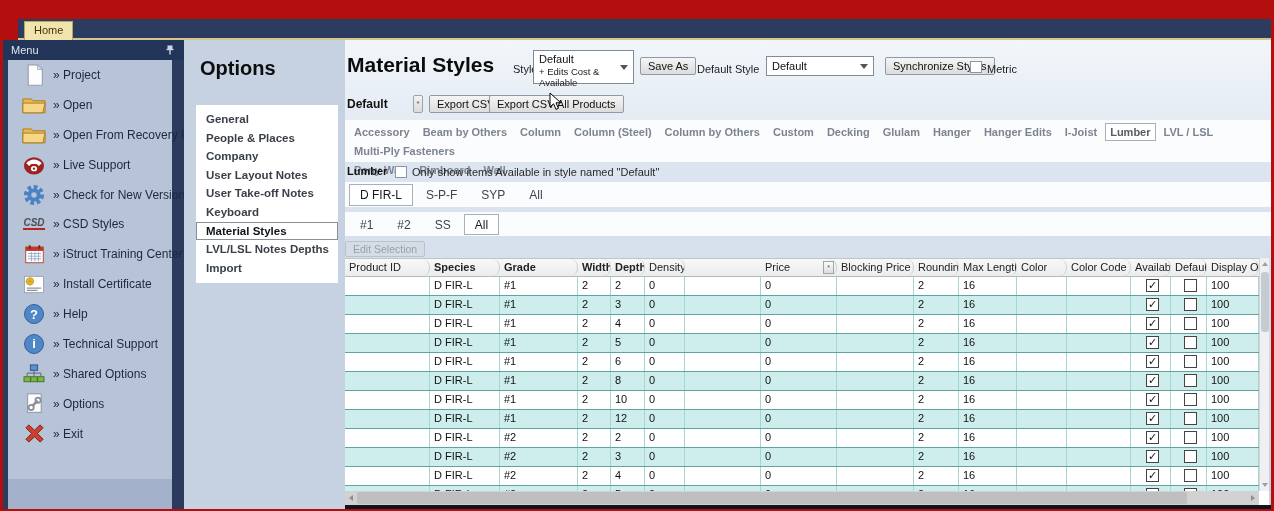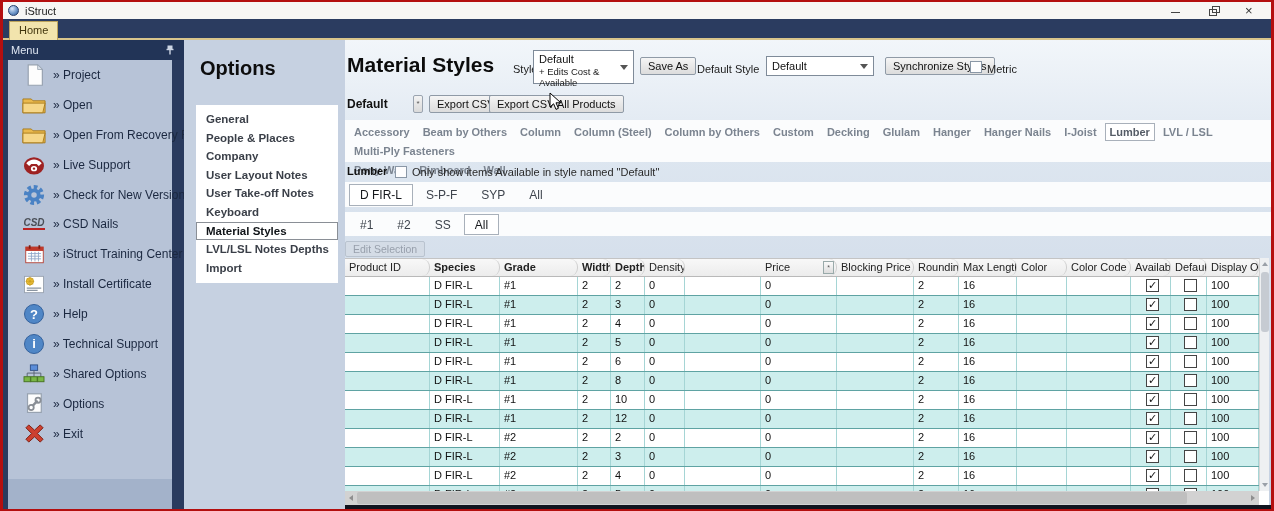--- a/index.html
+++ b/index.html
@@ -7,21 +7,21 @@
   #window { position:relative; width:1274px; height:511px; background:#b40f0f; overflow:hidden; }
   #titlebar { position:absolute; left:3px; top:2px; right:3px; height:17px; background:#f7f6f4; display:flex; align-items:center; }
   .app-orb { width:11px; height:11px; border-radius:50%; margin-left:5px; background:radial-gradient(circle at 35% 30%, #d8e6f8, #6f97c8 55%, #2e5590); border:1px solid #27406b; }
   #app-title { font-size:11px; color:#222; margin-left:6px; }
   #win-controls { margin-left:auto; display:flex; align-items:center; gap:24px; margin-right:12px; }
   .winbtn { width:14px; height:12px; position:relative; cursor:default; }
   .glyph-min { position:absolute; left:2px; top:7px; width:9px; border-top:1px solid #444; }
   .glyph-restore-b { position:absolute; left:2px; top:4px; width:8px; height:7px; border:1px solid #444; background:#f7f6f4; }
   .glyph-restore-f { position:absolute; left:5px; top:1px; width:8px; height:7px; border:1px solid #444; }
   .glyph-close { position:absolute; left:0; top:-2px; font-size:13px; color:#333; }
-  #tabbar { position:absolute; left:3px; top:19px; right:3px; height:21px; background:#2b3c60; border-bottom:2px solid #d9c58c;text-align:right; }
+  #tabbar { position:absolute; left:18px; top:19px; right:3px; height:21px; background:#2b3c60; border-bottom:2px solid #d9c58c;text-align:right; }
   #home-tab { position:absolute; left:6px; top:2px; height:19px; padding:2px 9px 0 9px; background:#f2e4ad; border:1px solid #bda45c; border-bottom:none; font-size:11px; color:#41350d; }
   
   #sidebar { position:absolute; left:3px; top:40px; width:181px; bottom:2px; background:#2a3b5e; }
   #menu-header { position:absolute; left:0; top:0; right:0; height:20px; background:#223457; color:#dfe6f2; font-size:11px; display:flex; align-items:center; padding:0 8px; }
   #menu-pin { margin-left:auto; width:12px; height:12px; }
   #menu-items { position:absolute; left:5px; top:20px; width:164px; height:419px; background:#b7c3d7; display:flex; flex-direction:column; }
   #sidebar-foot { position:absolute; left:5px; top:439px; width:164px; bottom:0; background:#a3b2ca; }
   .menu-item { flex:0 0 29.9px; display:flex; align-items:center; padding-left:14px; cursor:default; }
   .menu-icon { width:24px; height:22px; display:flex; align-items:center; justify-content:center; flex:0 0 24px; }
   .menu-label { font-size:12px; color:#1b2840; margin-left:7px; white-space:nowrap; }
@@ -90,36 +90,20 @@
   #hs-right { right:4px; top:4px; border-top:3px solid transparent; border-bottom:3px solid transparent; border-left:4px solid #8f8f8f; }
   #hs-thumb { position:absolute; left:12px; top:1px; width:830px; height:12px; background:#bfbfbf; border-radius:2px; }
   #dark-strip { position:absolute; left:0; top:465px; width:926px; height:4px; background:#10141f; }
   #cursor { position:absolute; left:204px; top:52px; z-index:50; pointer-events:none; }
 </style>
 </head>
 <body>
 
 <div id="window">
 
-  <div id="titlebar">
-    <span class="app-orb"></span>
-    <span id="app-title">iStruct</span>
-    <div id="win-controls">
-      <span class="winbtn">
-          <span class="glyph-min"></span>
-        </span>
-      <span class="winbtn">
-          <span class="glyph-restore-b"></span>
-          <span class="glyph-restore-f"></span>
-        </span>
-      <span class="winbtn">
-          <span class="glyph-close">×</span>
-        </span>
-    </div>
-  </div>
 
   <div id="tabbar">
     <div id="home-tab">Home</div>
   </div>
 
   <div id="sidebar">
     <div id="menu-header">
       <span>Menu</span>
       <svg id="menu-pin" viewBox="0 0 12 12">
         <path d="M3.5 1.5h5v4h-5z" fill="#cdd6e4"></path>
@@ -173,21 +157,21 @@
               <circle cx="12" cy="12" r="7.2" fill="#4a82c4"></circle>
               <circle cx="12" cy="12" r="3" fill="#b7c3d7"></circle>
             </svg>
           </span>
           <span class="menu-label">» Check for New Version</span>
         </div>
         <div class="menu-item">
           <span class="menu-icon">
             <span class="csd-logo">CSD</span>
           </span>
-          <span class="menu-label">» CSD Nails</span>
+          <span class="menu-label">» CSD Styles</span>
         </div>
         <div class="menu-item">
           <span class="menu-icon">
             <svg width="21" height="20" viewBox="0 0 24 22">
               <rect x="2" y="3" width="20" height="18" fill="#fff" stroke="#b23b2e"></rect>
               <rect x="2" y="3" width="20" height="4.5" fill="#c0392b"></rect>
               <path d="M6.5 1v4M17.5 1v4" stroke="#7d1d12" stroke-width="2"></path>
               <path d="M4.5 10.5h15M4.5 13.5h15M4.5 16.5h15M8.5 8.5v11M12.5 8.5v11M16.5 8.5v11" stroke="#8fa6c8" stroke-width="1"></path>
             </svg>
           </span>
@@ -293,21 +277,21 @@
     <div id="cat-strip" class="strip">
         <span class="tab">Accessory</span>
         <span class="tab">Beam by Others</span>
         <span class="tab">Column</span>
         <span class="tab">Column (Steel)</span>
         <span class="tab">Column by Others</span>
         <span class="tab">Custom</span>
         <span class="tab">Decking</span>
         <span class="tab">Glulam</span>
         <span class="tab">Hanger</span>
-        <span class="tab">Hanger Nails</span>
+        <span class="tab">Hanger Edits</span>
         <span class="tab">I-Joist</span>
         <span class="tab selected">Lumber</span>
         <span class="tab">LVL / LSL</span>
         <span class="tab">Multi-Ply Fasteners</span>
         <span class="flex-break"></span>
         <span class="tab">Pony Wall</span>
         <span class="tab">Rimboard</span>
         <span class="tab">Wall</span>
       </div>
 

